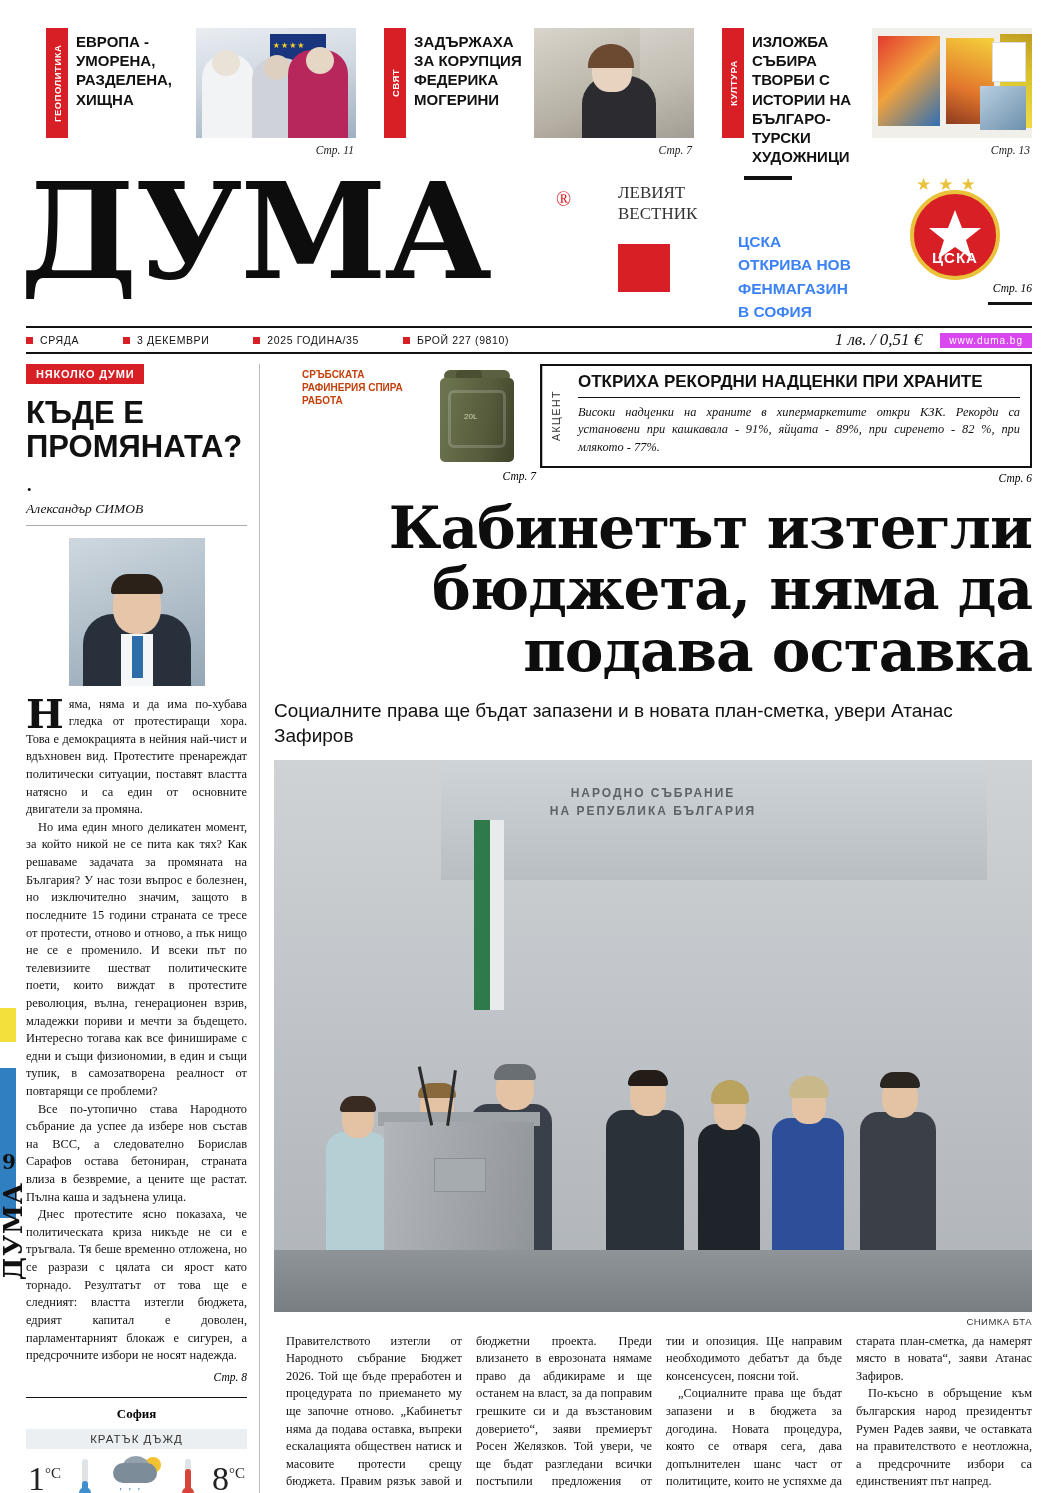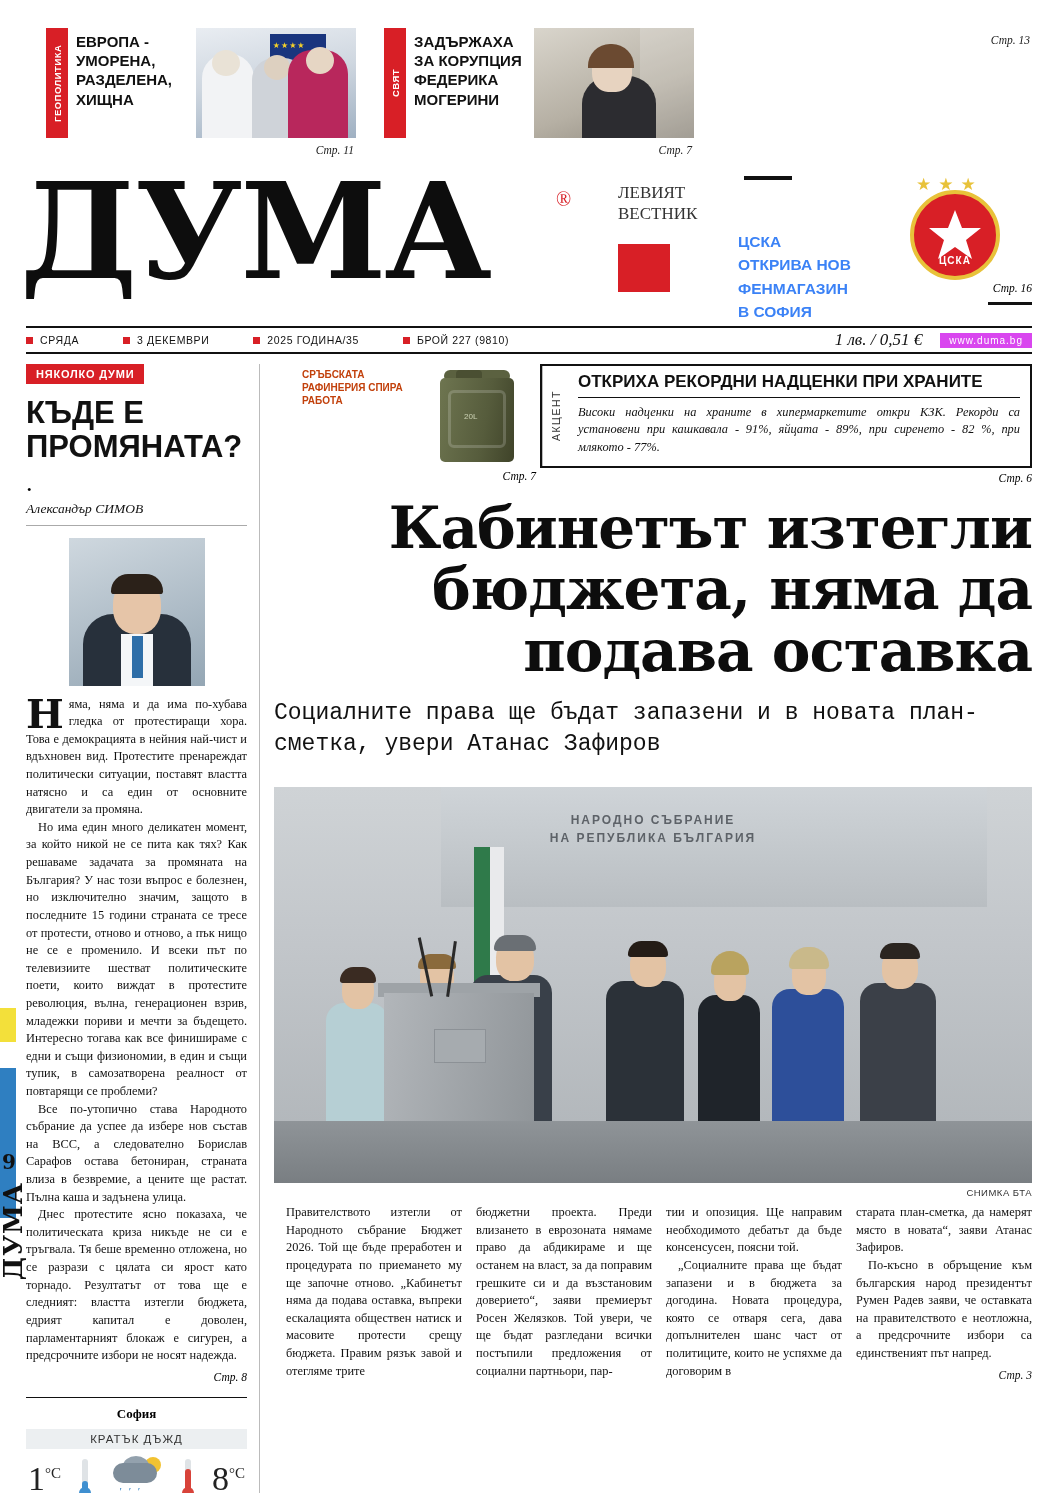--- a/index.html
+++ b/index.html
@@ -168,21 +168,21 @@
     font-size: 17px;
     letter-spacing: 7px;
   }
   .cska-name {
     position: absolute;
     bottom: 14px; left: 0; right: 0;
     text-align: center;
     color: #fff;
     font-family: "Liberation Sans", sans-serif;
     font-weight: bold;
-    font-size: 10px;
+    font-size: 15px;
     letter-spacing: 1px;
   }
   .cska-page {
     position: absolute;
     right: 26px; top: 122px;
     font-style: italic;
     font-size: 11.5px;
   }
   .cska-underline {
     position: absolute;
@@ -403,32 +403,32 @@
     font-family: "DejaVu Serif", serif;
     font-weight: bold;
     font-size: 58px;
     line-height: 1.06;
     text-align: right;
     color: #0d0d0d;
     margin-top: 14px;
     letter-spacing: -1px;
   }
   .subhead {
-    font-family: Liberation Mono, monospace;
-    font-size: 23px;
+    font-family: Liberation Sans, sans-serif;
+    font-size: 19px;
     line-height: 1.32;
     margin-top: 16px;
     color: #111;
   }
 
   
   .main-photo {
-    margin-top: 28px;
+    margin-top: 11px;
     width: 100%;
-    height: 396px;
+    height: 552px;
     position: relative;
     overflow: hidden;
     background: linear-gradient(180deg,#c8ccd0 0%,#b4b9bd 55%,#9ba0a4 100%);
   }
   .mp-wall { position:absolute; inset:0; background: linear-gradient(180deg,#cfd3d6 0%,#c2c6ca 40%,#aeb3b7 100%); }
   .mp-backpanel { position:absolute; left:22%; top:0; right:6%; height:120px; background: linear-gradient(180deg,#cfd4d8,#b9bec2); }
   .mp-emblemtxt {
     position:absolute; left:50%; top:24px; transform:translateX(-50%);
     font-family:"Liberation Sans",sans-serif; font-size:12px; letter-spacing:2px;
     color:#5d6268; text-align:center; line-height:1.5; font-weight:bold;
@@ -522,20 +522,31 @@
           <div class="panel"></div>
           <div class="body"></div>
             <div class="head"></div>
             <div class="hair"></div>
         </div>
       </div>
       <div class="teaser-page">Стр. 7</div>
     </div>
 
     <div class="teaser">
+      <div class="teaser-inner">
+        <div class="teaser-tag">КУЛТУРА</div>
+        <div class="teaser-head">ИЗЛОЖБА СЪБИРА ТВОРБИ С ИСТОРИИ НА БЪЛГАРО-ТУРСКИ ХУДОЖНИЦИ</div>
+        <div class="teaser-photo ph3">
+          <div class="art1"></div>
+            <div class="art2"></div>
+            <div class="art3"></div>
+          <div class="art4"></div>
+            <div class="art5"></div>
+        </div>
+      </div>
       <div class="teaser-page">Стр. 13</div>
     </div>
   </div>
 
   <div class="mast">
     <div class="mast-logo">ДУМА</div>
     <div class="mast-reg">®</div>
     <div class="mast-sub">
       <div>ЛЕВИЯТ</div>
       <div>ВЕСТНИК</div>

